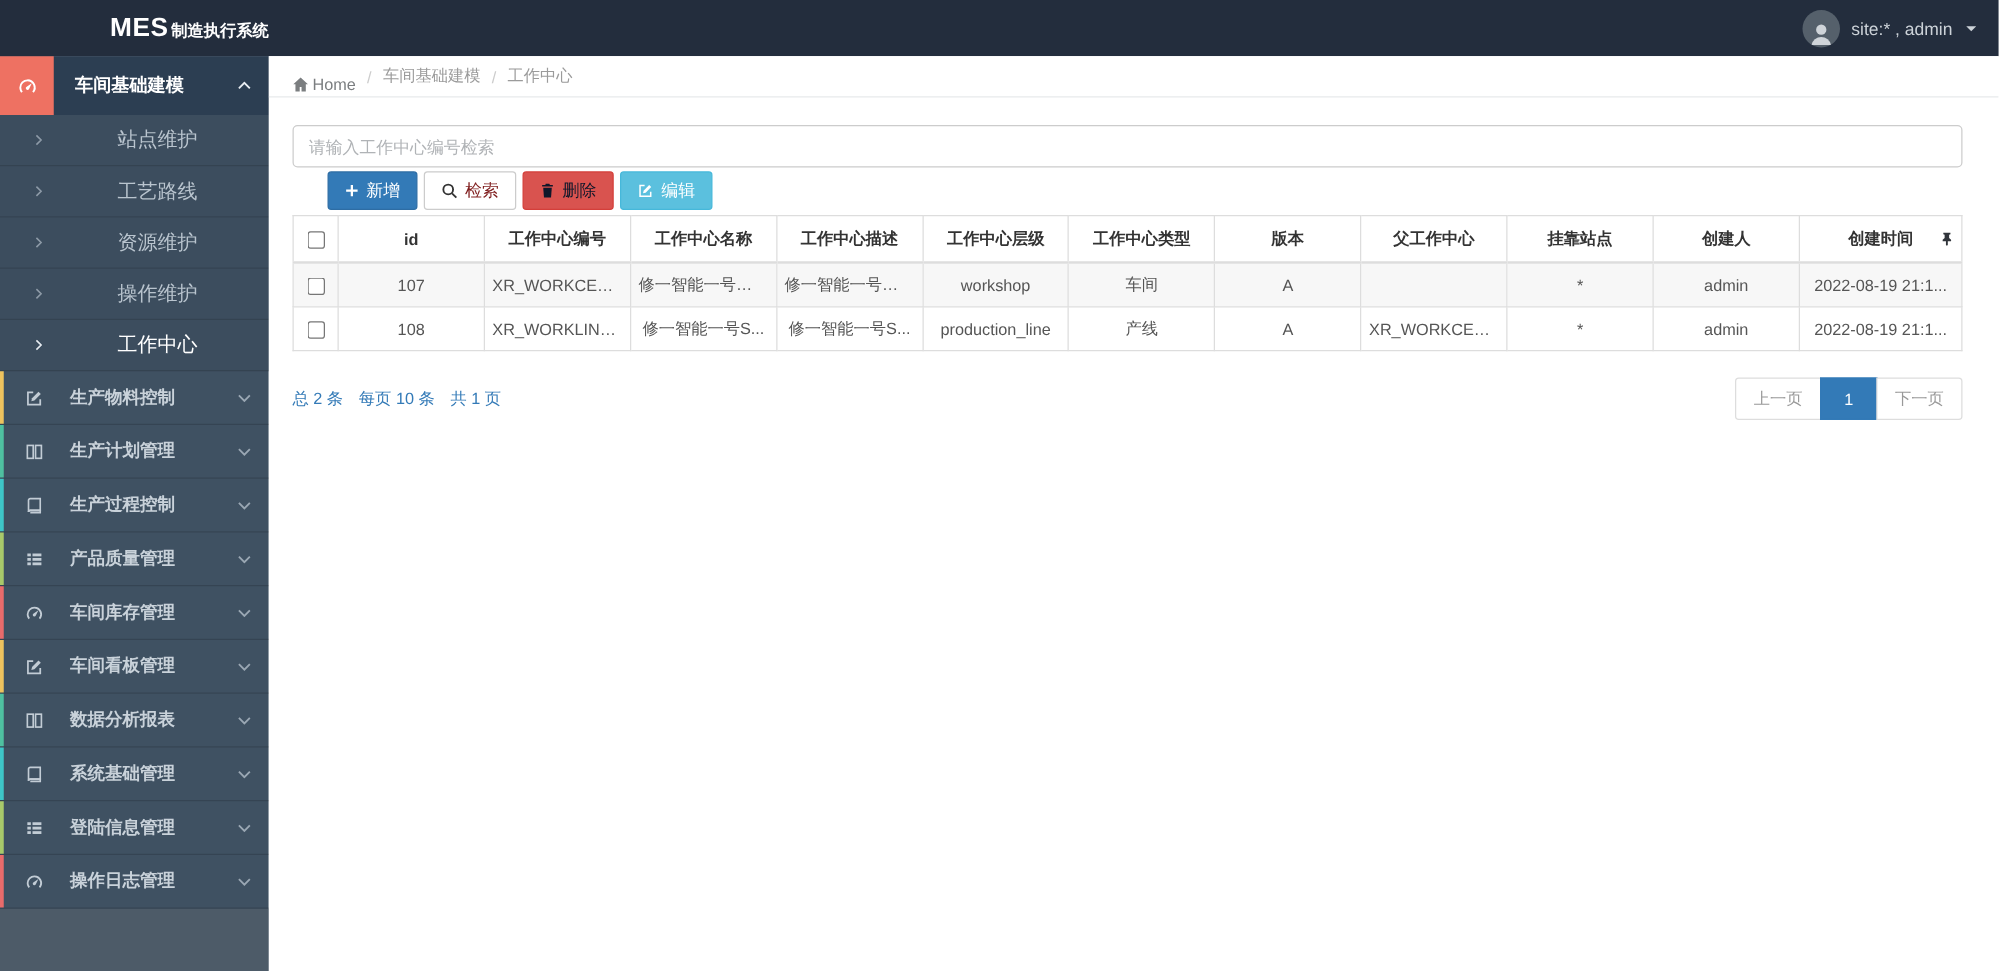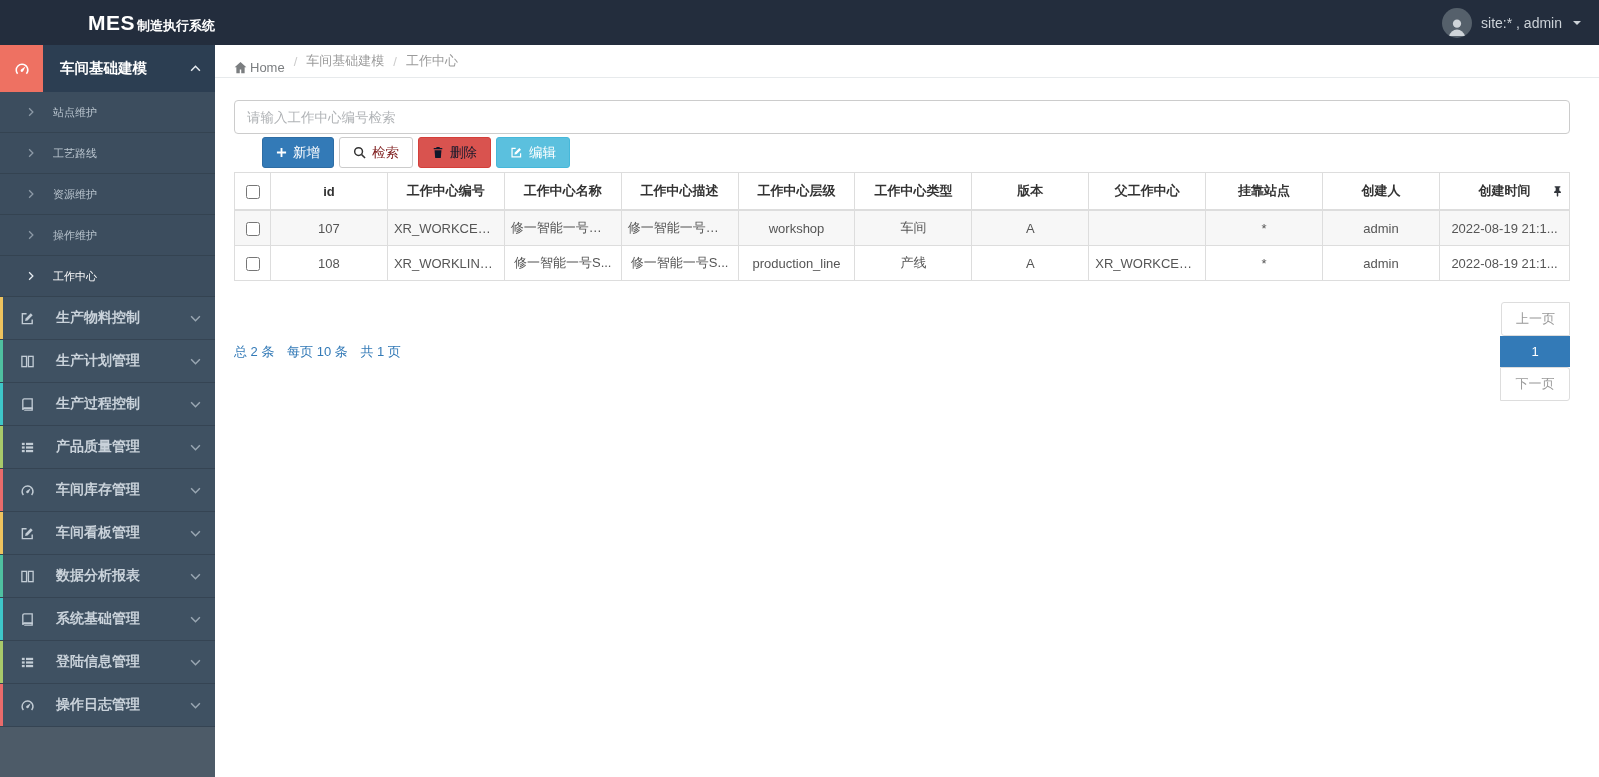--- a/index.html
+++ b/index.html
@@ -22,21 +22,21 @@
   .shell{ display:flex; height:732px; }
 
   
   .sidebar{ width:215px; background:#3f5162; display:flex; flex-direction:column; flex:none; }
   .active-parent{ height:47px; display:flex; align-items:stretch; background:#2c3e52; cursor:pointer; flex:none; }
   .active-icon-cell{ width:43px; background:#ee7162; display:flex; align-items:center; justify-content:center; color:#fff; flex:none; }
   .active-label{ flex:1; display:flex; align-items:center; margin-left:17px; color:#fff; font-weight:bold; font-size:14.5px; }
   .active-chev{ display:flex; align-items:center; margin-right:14px; color:#e8edf2; }
 
   .submenu{ background:#3c4d5e; flex:none; }
-  .sub-item{ height:41px; display:flex; align-items:center; color:#b9c4ce; font-size:11px; border-bottom:1px solid rgba(0,0,0,.13); cursor:pointer; }
+  .sub-item{ height:41px; display:flex; align-items:center; color:#b9c4ce; font-size:16px; border-bottom:1px solid rgba(0,0,0,.13); cursor:pointer;gap:41px; }
   .sub-chev{ margin-left:28px; color:#8d9aa7; display:flex; }
   .sub-label{ margin-left:19px; }
   .sub-item.active{ color:#fff; }
   .sub-item.active .sub-chev{ color:#e8edf2; }
 
   .side-parent{ height:43px; display:flex; align-items:center; border-bottom:1px solid rgba(0,0,0,.15); color:#c9d2da; font-size:14px; font-weight:bold; position:relative; cursor:pointer; flex:none; }
   .strip{ position:absolute; left:0; top:0; bottom:0; width:3px; }
   .p-icon{ width:24px; margin-left:15px; display:flex; justify-content:center; color:#c2ccd5; flex:none; }
   .p-label{ margin-left:17px; flex:1; }
   .p-chev{ margin-right:14px; color:#9aa7b3; display:flex; }
@@ -65,21 +65,21 @@
   table{ width:100%; border-collapse:collapse; font-size:13px; color:#555; table-layout:fixed; }
   th,td{ border:1px solid #ddd; text-align:center; padding:8px 6px; white-space:nowrap; overflow:hidden; text-overflow:ellipsis; }
   th{ color:#333; font-weight:bold; border-bottom-width:2px; padding:9px 6px; position:relative; }
   tbody tr.odd{ background:#f7f7f7; }
   .cb{ width:14px; height:14px; margin:0; vertical-align:middle; cursor:pointer; }
   .pin{ position:absolute; right:7px; top:50%; transform:translateY(-50%); color:#31353b; cursor:pointer; display:flex; }
 
   .pager-row{ display:flex; justify-content:space-between; align-items:center; margin-top:21px; }
   .summary{ color:#337ab7; font-size:13px; }
   .summary span{ margin-right:9px; }
-  .pages{ display:inline-flex;flex-direction:column; }
+  .pages{ display:inline-flex; }
   .page-btn{ min-width:46px; text-align:center; padding:7px 14px; font-size:13px; border:1px solid #ddd; background:#fff; color:#999; margin-left:-1px; cursor:pointer; font-family:inherit; }
   .page-btn.first{ border-radius:3px 0 0 3px; margin-left:0; }
   .page-btn.last{ border-radius:0 3px 3px 0; }
   .page-btn.active{ background:#337ab7; color:#fff; border-color:#337ab7; }
   svg{ display:block; }
 </style>
 </head>
 <body>
 
 <header class="topbar">

